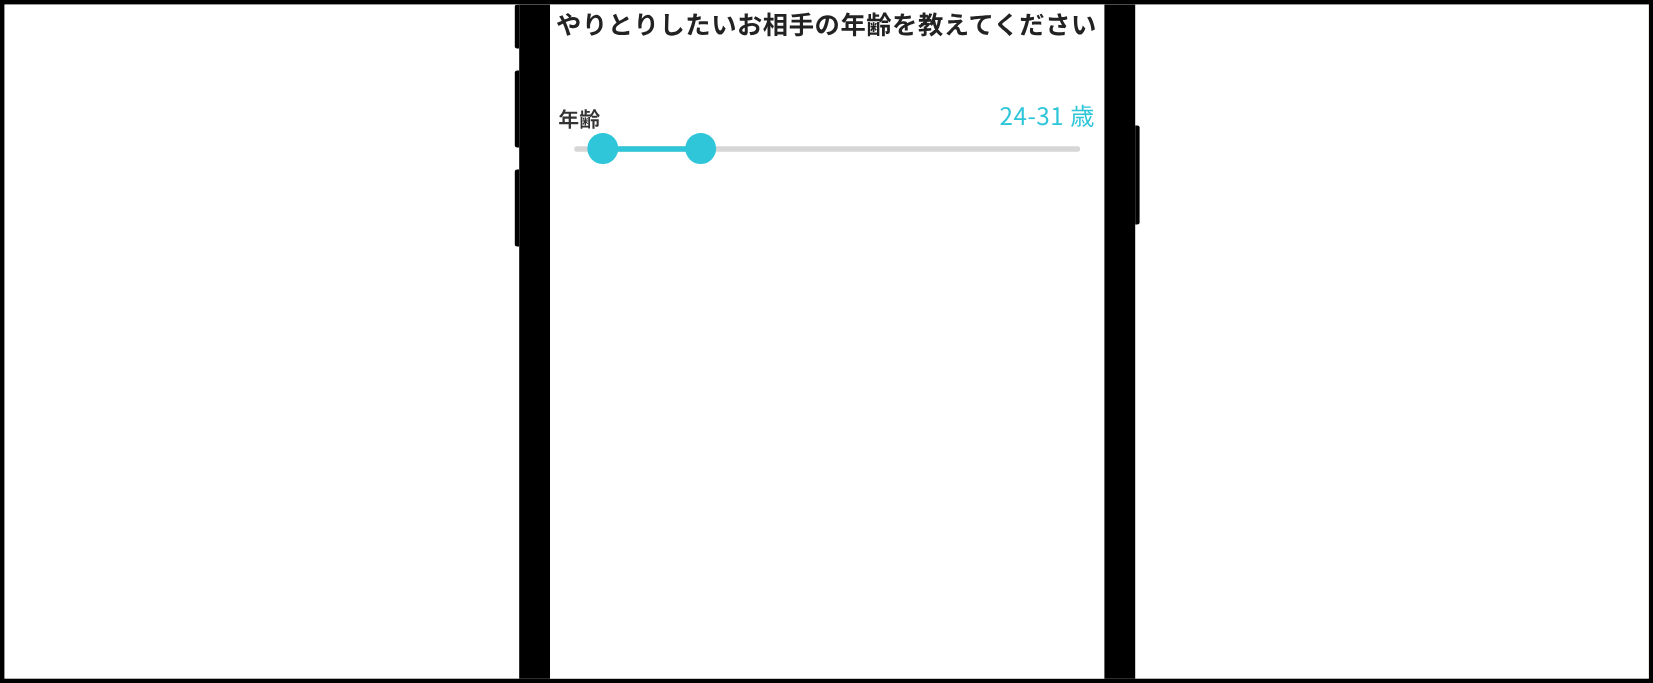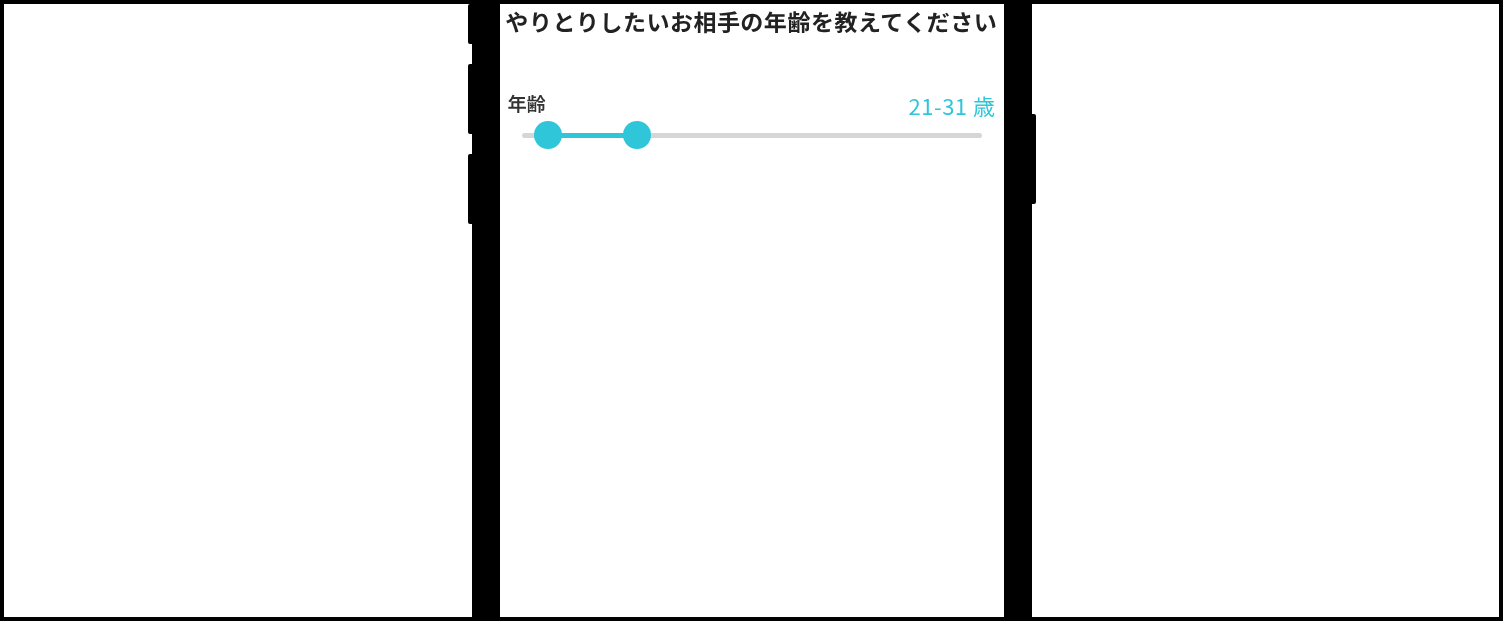--- a/index.html
+++ b/index.html
@@ -73,21 +73,21 @@
       font-size: 23px;
       font-weight: 700;
       color: #222;
       line-height: 1.5;
       margin-bottom: 50px;
       letter-spacing: 0.5px;
     }
     .slider-row {
       display: flex;
       justify-content: space-between;
-      align-items: flex-start;
+      align-items: flex-end;
       padding: 0 2px;
     }
     .slider-label {
       font-size: 19px;
       font-weight: 600;
       color: #333;
     }
     .slider-value {
       font-size: 22px;
       font-weight: 400;
@@ -135,21 +135,21 @@
   <div class="phone-side-button-left-mid"></div>
   <div class="phone-side-button-left-bottom"></div>
   <div class="phone-side-button-right"></div>
 
   <div class="phone-screen">
 
     <h1 class="page-title">やりとりしたいお相手の年齢を教えてください</h1>
 
     <div class="slider-row">
       <span class="slider-label">年齢</span>
-      <span class="slider-value">21-31 歳</span>
+      <span class="slider-value">24-31 歳</span>
     </div>
 
     <div class="slider-container">
       <div class="slider-track-bg"></div>
       <div class="slider-track-active" id="slider-active" style="left: 5.76923%; width: 19.2308%;"></div>
       <div class="slider-thumb" id="thumb-low" style="left: 5.76923%;"></div>
       <div class="slider-thumb" id="thumb-high" style="left: 25%;"></div>
     </div>
 
   </div>

